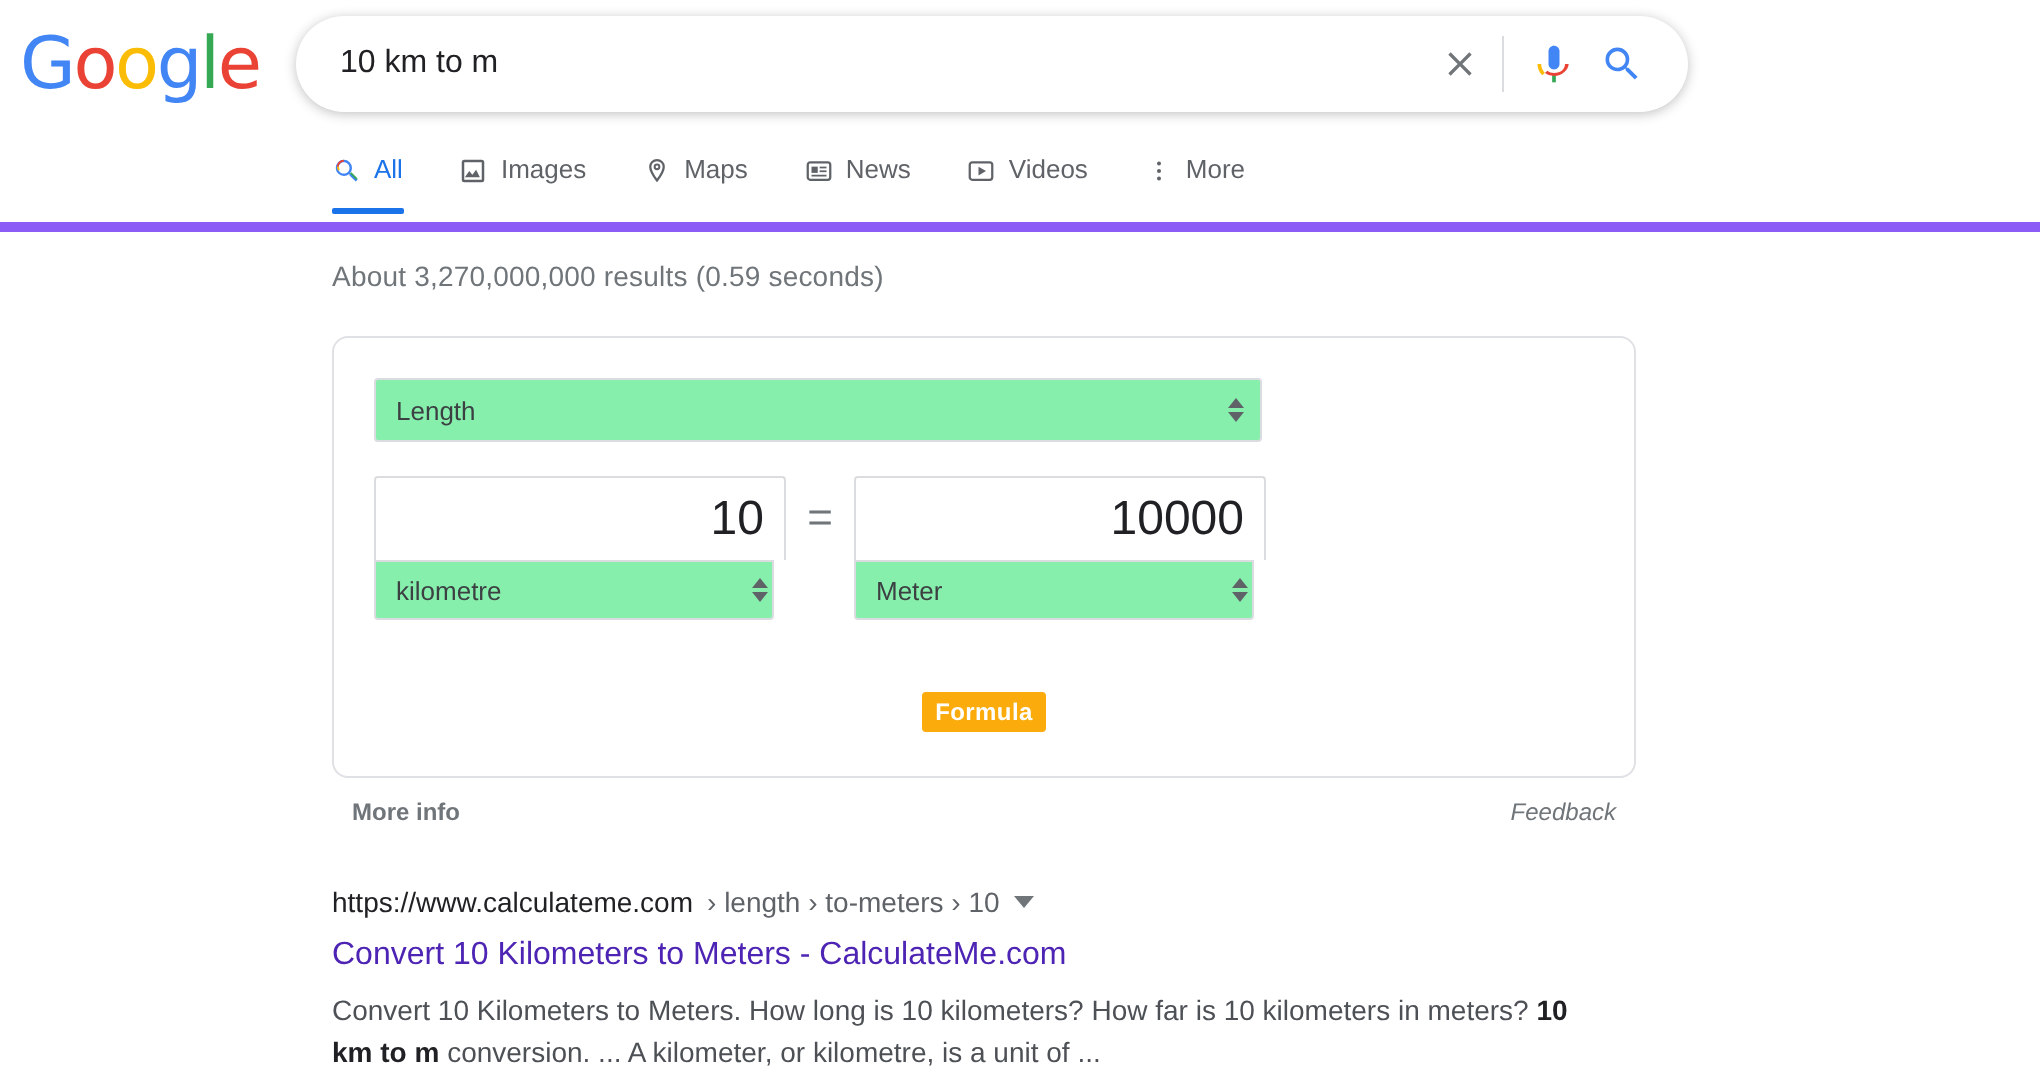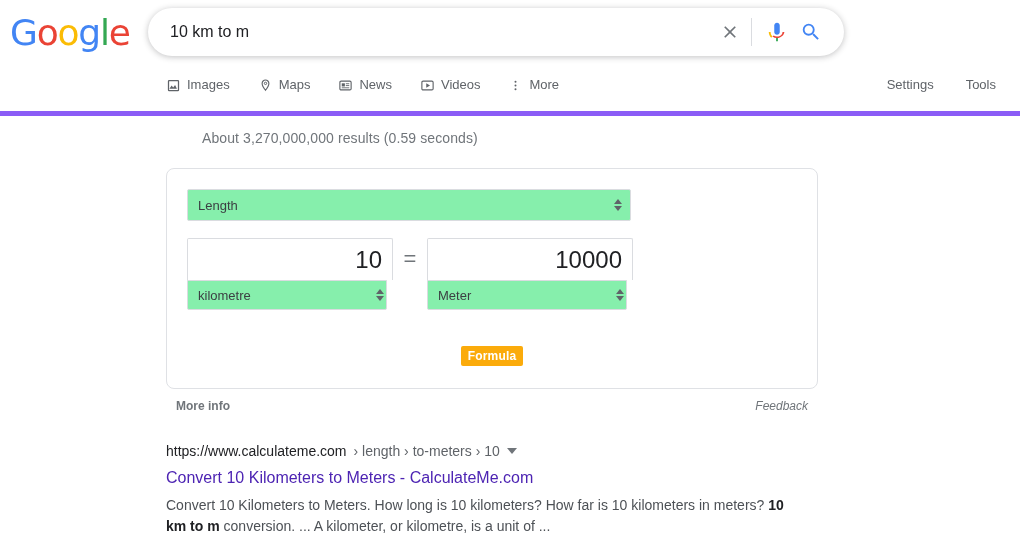--- a/index.html
+++ b/index.html
@@ -122,21 +122,20 @@
     cursor: pointer;
   }
 
   
   .main { padding-left: 166px; padding-top: 14px; }
   .result-stats {
     font-size: 14px;
     color: #70757a;
     margin-bottom: 22px;
     letter-spacing: .1px;
-    margin-left: 36px;
   }
 
   
   .conv-card {
     width: 652px;
     border: 1px solid #dfe1e5;
     border-radius: 8px;
     padding: 20px 20px 22px 20px;
     background: #fff;
   }
@@ -318,20 +317,32 @@
         <svg width="22" height="22" viewBox="0 0 24 24" aria-hidden="true">
           <path fill="#4285f4" d="M15.5 14h-.79l-.28-.27A6.47 6.47 0 0 0 16 9.5 6.5 6.5 0 1 0 9.5 16c1.61 0 3.09-.59 4.23-1.57l.27.28v.79l5 4.99L20.49 19l-4.99-5zm-6 0C7.01 14 5 11.99 5 9.5S7.01 5 9.5 5 14 7.01 14 9.5 11.99 14 9.5 14z"></path>
         </svg>
       </button>
     </div>
   </div>
 
   <div class="tabs-row">
     <div class="tabs">
 
+      <a class="tab active">
+        <span class="tab-icon">
+          <svg width="15" height="15" viewBox="0 0 24 24" aria-hidden="true">
+            <path fill="#4285f4" d="M15.5 14h-.79l-.28-.27A6.47 6.47 0 0 0 16 9.5 6.5 6.5 0 1 0 9.5 16c1.61 0 3.09-.59 4.23-1.57l.27.28v.79l5 4.99L20.49 19l-4.99-5zm-6 0C7.01 14 5 11.99 5 9.5S7.01 5 9.5 5 14 7.01 14 9.5 11.99 14 9.5 14z"></path>
+            <path fill="#ea4335" d="M9.5 3C6.46 3 4 5.46 4 8.5h1.5C5.5 6.29 7.29 4.5 9.5 4.5z"></path>
+            <path fill="#fbbc05" d="M4 8.5c0 1.2.38 2.3 1.03 3.2l1.2-.9A4.46 4.46 0 0 1 5.5 8.5z"></path>
+            <path fill="#34a853" d="M14.44 14.01l1.06-1.06 4.99 4.99-1.06 1.06z"></path>
+          </svg>
+        </span>
+        <span class="tab-label">All</span>
+        <span class="underline"></span>
+      </a>
 
       <a class="tab">
         <span class="tab-icon">
           <svg width="15" height="15" viewBox="0 0 24 24" aria-hidden="true">
             <path fill="#5f6368" d="M19 5v14H5V5h14m0-2H5a2 2 0 0 0-2 2v14a2 2 0 0 0 2 2h14a2 2 0 0 0 2-2V5a2 2 0 0 0-2-2z"></path>
             <path fill="#5f6368" d="m14.5 11-3 4-2.5-3-3.5 5h12z"></path>
           </svg>
         </span>
         <span class="tab-label">Images</span>
       </a>
@@ -374,24 +385,20 @@
           <svg width="15" height="15" viewBox="0 0 24 24" aria-hidden="true">
             <circle cx="12" cy="6" r="1.6" fill="#5f6368"></circle>
             <circle cx="12" cy="12" r="1.6" fill="#5f6368"></circle>
             <circle cx="12" cy="18" r="1.6" fill="#5f6368"></circle>
           </svg>
         </span>
         <span class="tab-label">More</span>
       </a>
     </div>
 
-    <div class="tabs-right">
-      <a>Settings</a>
-      <a>Tools</a>
-    </div>
   </div>
 </div>
 
 <div class="main">
 
   <div class="result-stats">About 3,270,000,000 results (0.59 seconds)</div>
 
   <div class="conv-card">
 
     <div class="sel-wrap unit-type-wrap">

